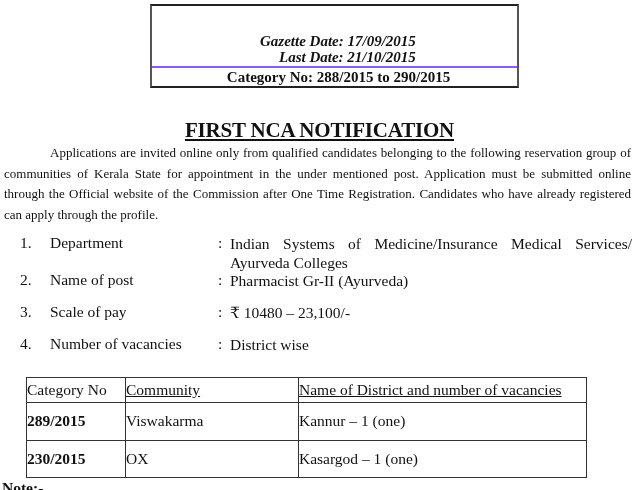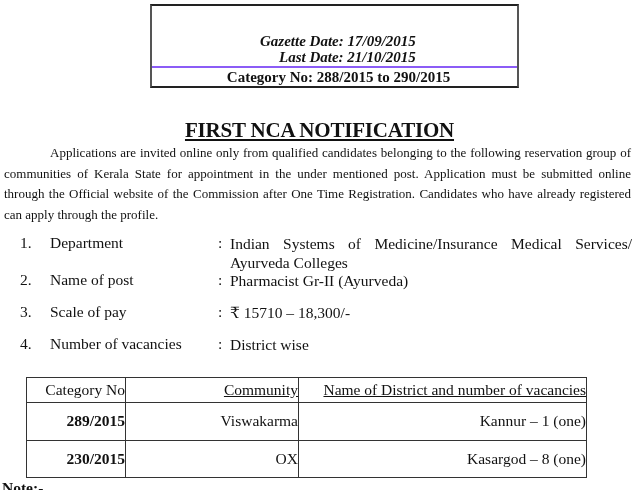--- a/index.html
+++ b/index.html
@@ -32,21 +32,21 @@
     .row .num { position: absolute; left: 20px; }
     .row .lbl { position: absolute; left: 50px; }
     .row .colon { position: absolute; left: 218px; }
     .row .val { position: absolute; left: 230px; width: 402px; text-align: justify; text-align-last: left; line-height: 19px; }
     .r1 { top: 234px; } .r2 { top: 271px; } .r3 { top: 303px; } .r4 { top: 335px; }
     table.vac {
       position: absolute; left: 26px; top: 377px; width: 561px; height: 101px;
       border-collapse: collapse; font-size: 15.5px;
     }
     table.vac td, table.vac th {
-      border: 1.5px solid #333; text-align: right; padding: 0; height: 24px; font-weight: normal;
+      border: 1.5px solid #333; text-align: left; padding: 0; height: 24px; font-weight: normal;
     }
     table.vac th.u { text-decoration: underline; }
     table.vac td.b { font-weight: bold; }
     .note { left: 2px; top: 480px; font-weight: bold; font-size: 15.5px; line-height: 16px; }
   </style>
 </head>
 <body>
 
 <div class="abs hdr-box">
   <div class="hdr-top">
@@ -69,21 +69,21 @@
 <div class="abs row r2">
   <span class="num">2.</span>
   <span class="lbl">Name of post</span>
   <span class="colon">:</span>
   <span class="val">Pharmacist Gr-II (Ayurveda)</span>
 </div>
 <div class="abs row r3">
   <span class="num">3.</span>
   <span class="lbl">Scale of pay</span>
   <span class="colon">:</span>
-  <span class="val">₹ 15710 – 18,300/-</span>
+  <span class="val">₹ 10480 – 23,100/-</span>
 </div>
 <div class="abs row r4">
   <span class="num">4.</span>
   <span class="lbl">Number of vacancies</span>
   <span class="colon">:</span>
   <span class="val">District wise</span>
 </div>
 
 <table class="vac">
   <colgroup>
@@ -100,18 +100,18 @@
   </thead>
   <tbody>
     <tr>
       <td class="b">289/2015</td>
       <td>Viswakarma</td>
       <td>Kannur – 1 (one)</td>
     </tr>
     <tr>
       <td class="b">230/2015</td>
       <td>OX</td>
-      <td>Kasargod – 8 (one)</td>
+      <td>Kasargod – 1 (one)</td>
     </tr>
   </tbody>
 </table>
 
 <div class="abs note">Note:-</div>
 
 </body></html>

